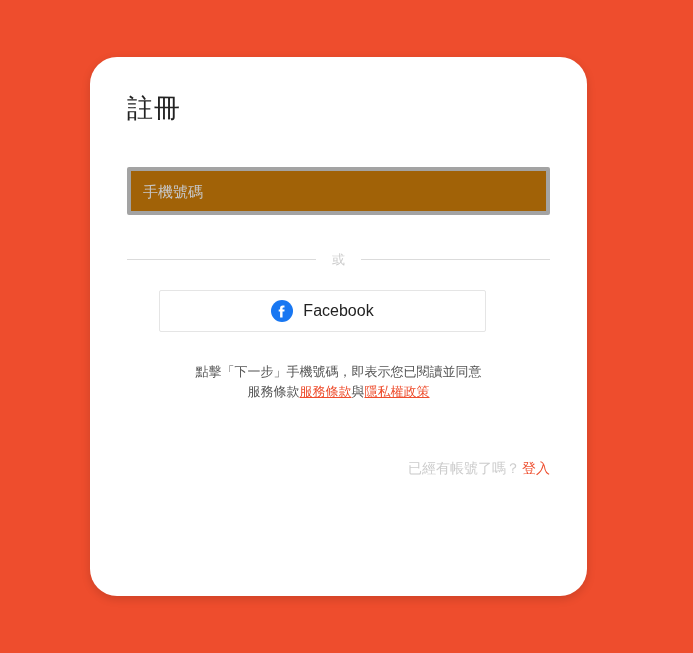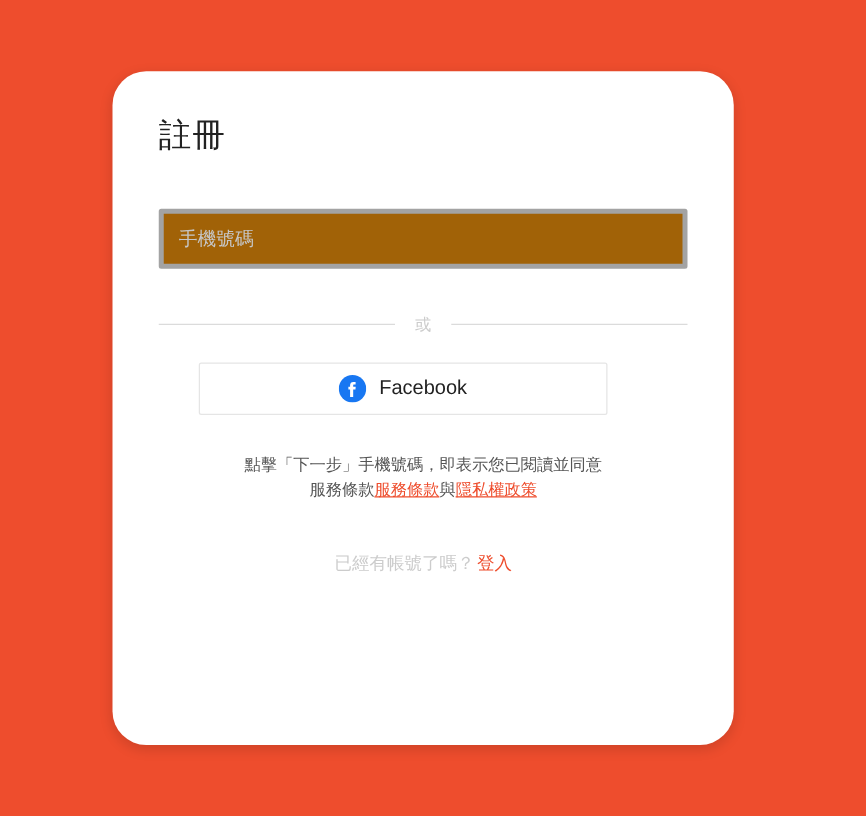--- a/index.html
+++ b/index.html
@@ -143,22 +143,22 @@
     text-align: center;
     font-size: 13px;
     line-height: 20px;
     color: #555555;
   }
   .terms .link { color: #ee4d2d; }
 
   
   .login-row {
     width: 423px;
-    margin-top: 40px;
-    text-align: center;
+    margin-top: 58px;
+    text-align: right;
     font-size: 14px;
     color: #ccc;
   }
   .login-row .login-link {
     color: #ee4d2d;
     text-decoration: none;
     margin-left: 2px;
   }
 </style>
 </head>

